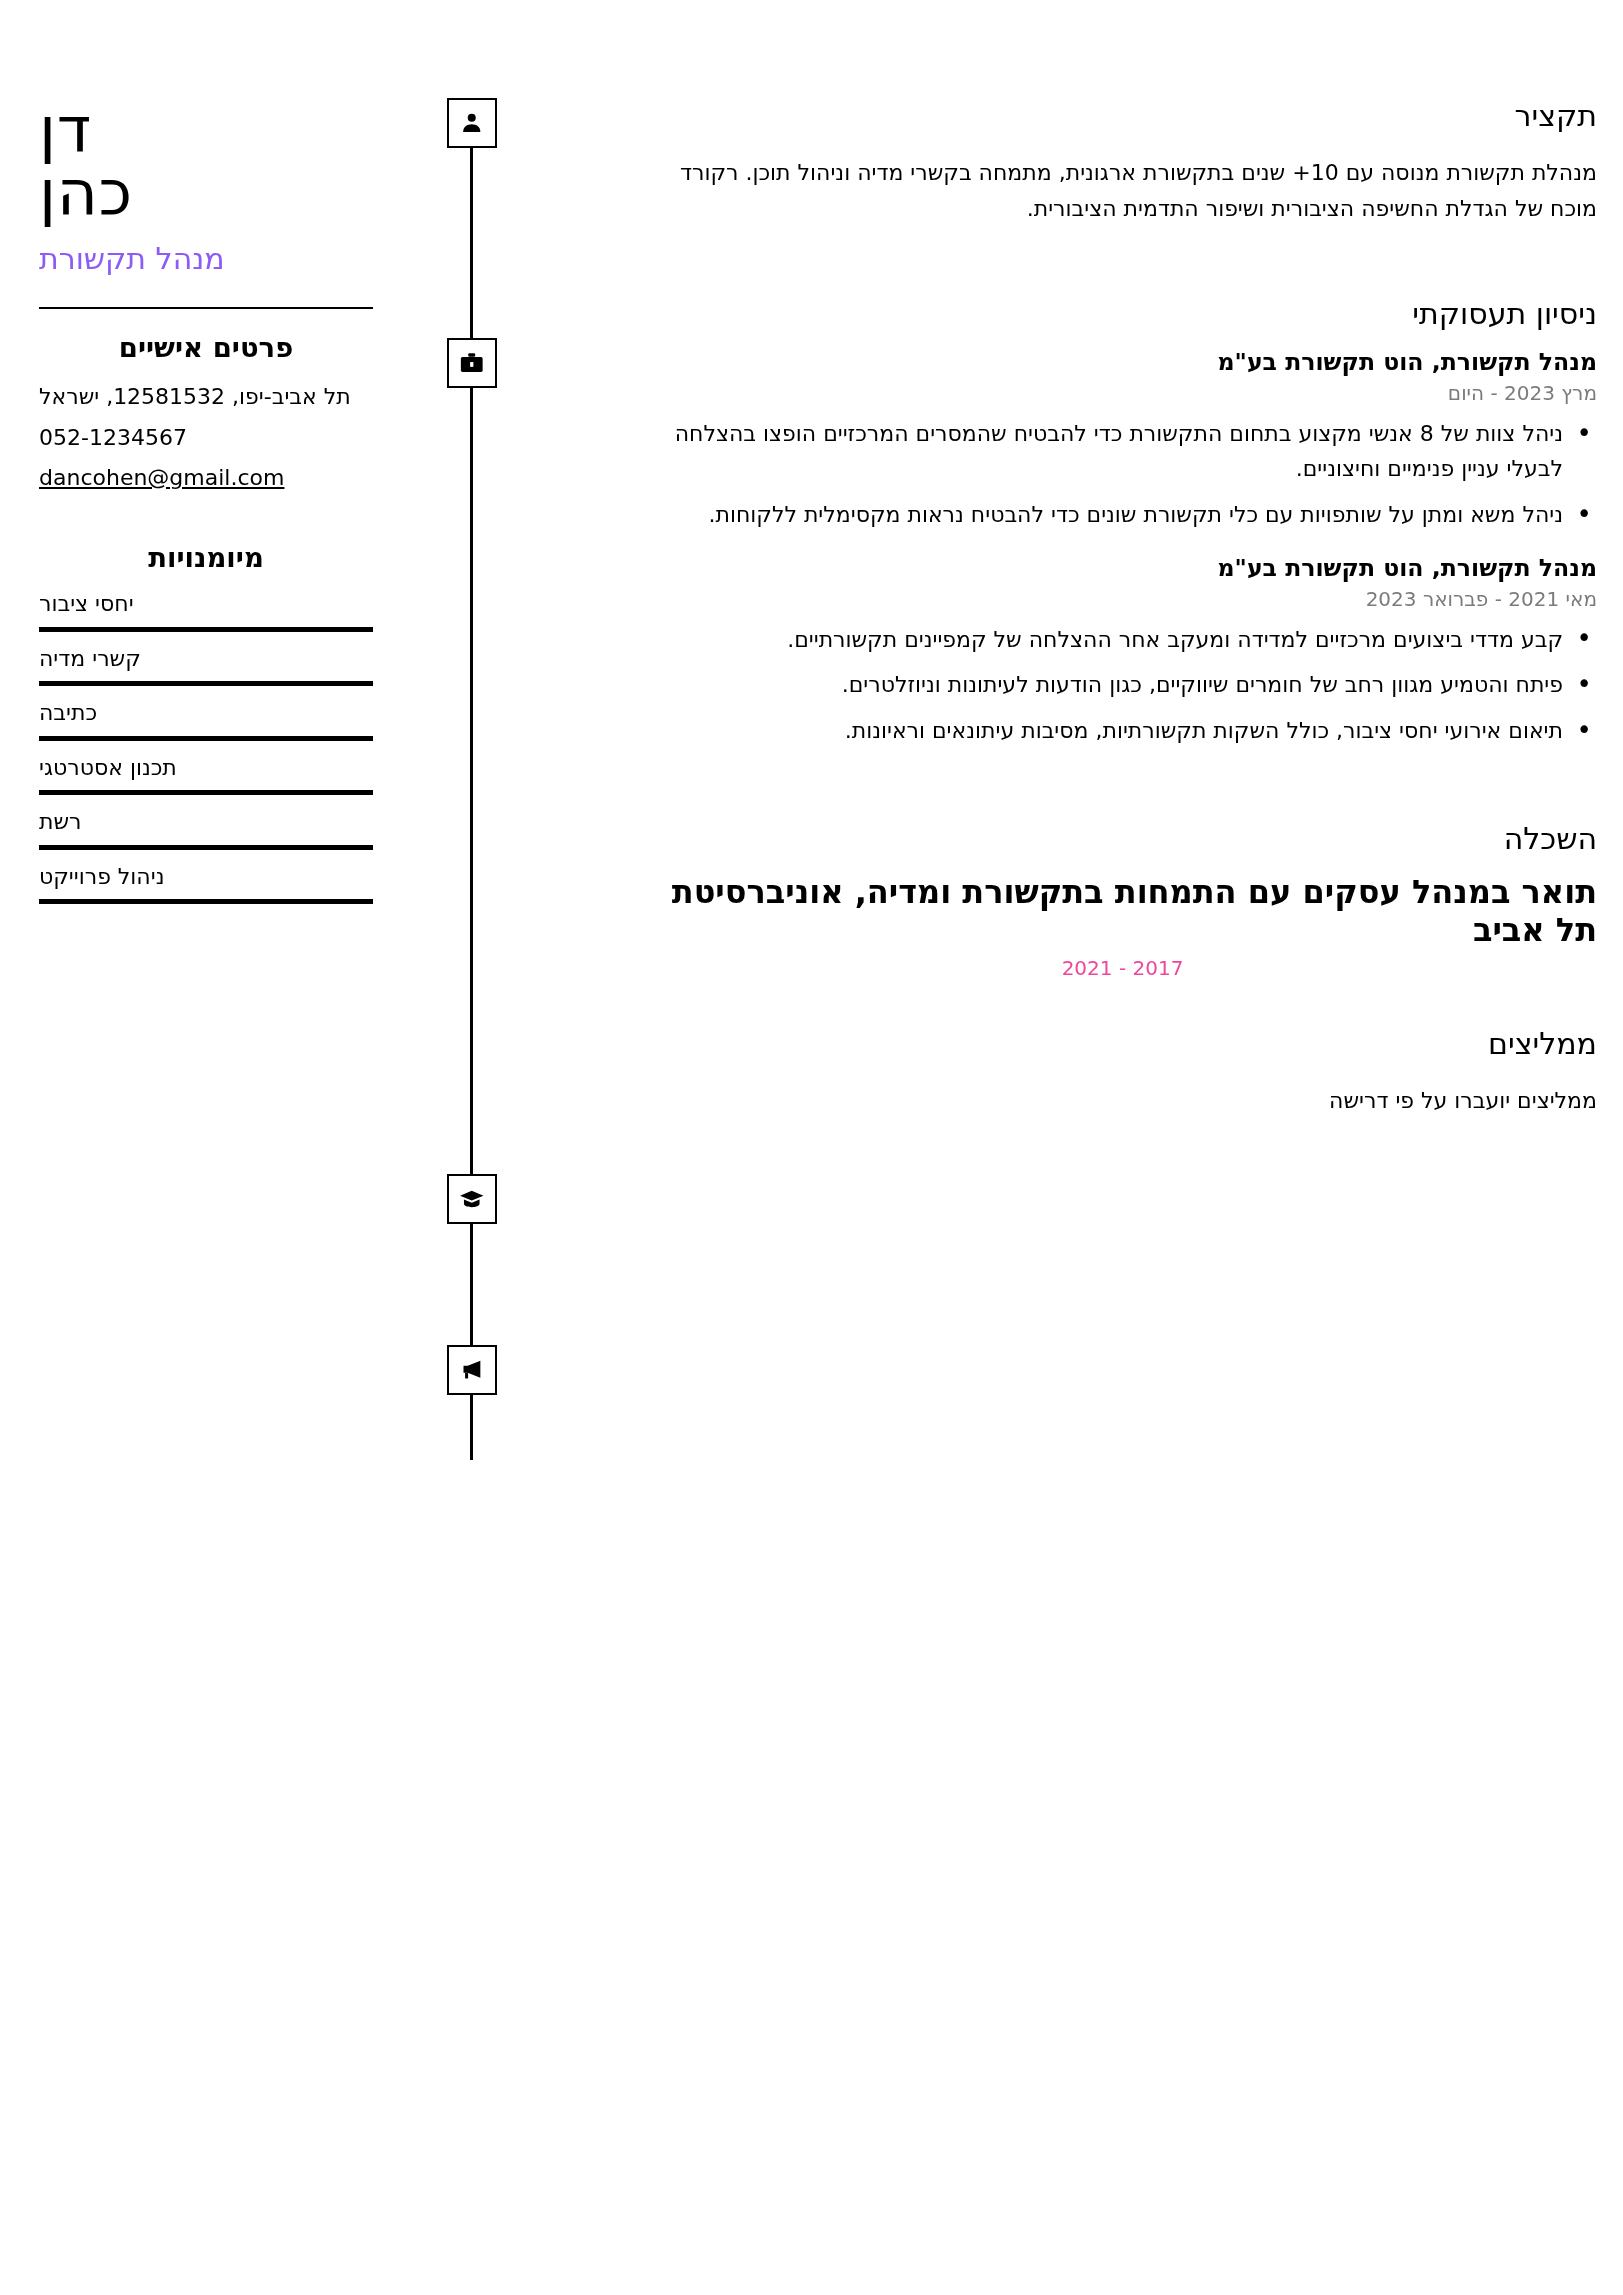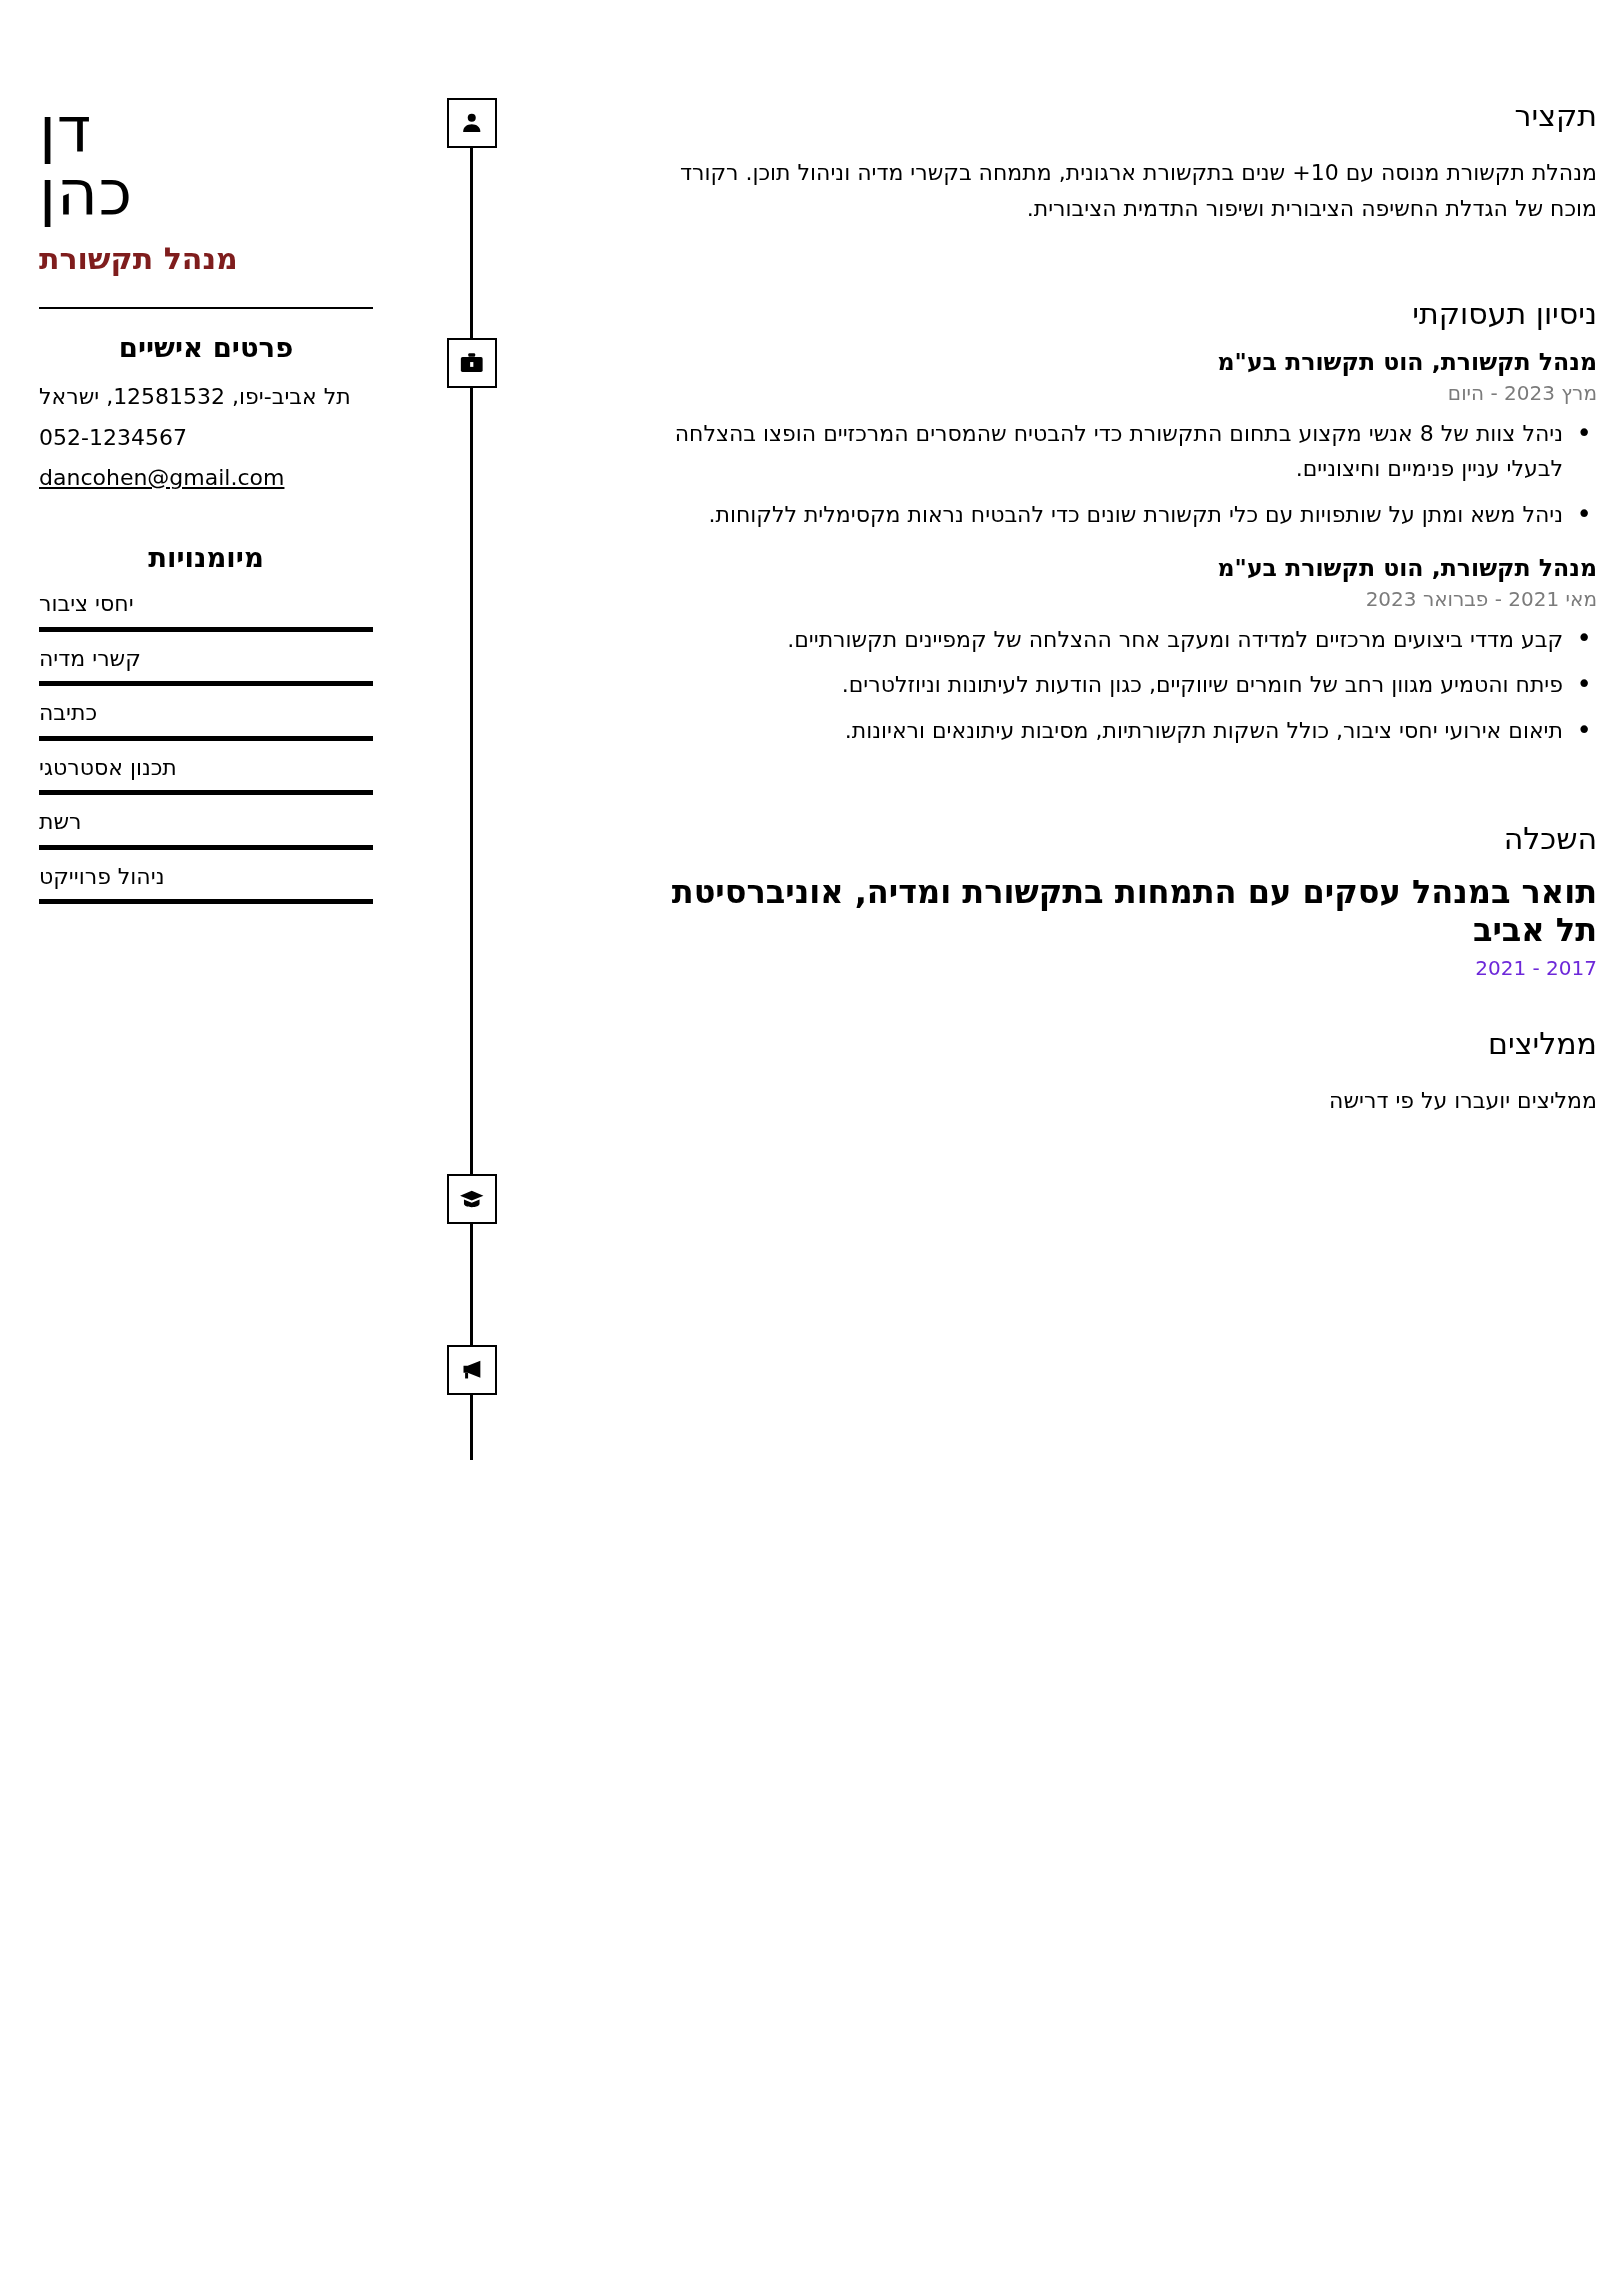--- a/index.html
+++ b/index.html
@@ -42,24 +42,24 @@
   }
   .name-line {
     font-size: 63px;
     font-weight: 400;
     line-height: 1.0;
     letter-spacing: 0.7px;
     text-align: left;
   }
   .job-title {
     font-size: 30px;
-    font-weight: 700;
+    font-weight: 400;
     margin-top: 17px;
     text-align: left;
-    color: #7f1d1d;
+    color: #8b5cf6;
   }
   .sidebar hr.rule {
     border: 0;
     border-top: 2px solid #000;
     margin: 31px 0 22px 0;
   }
   .side-heading {
     font-size: 27.5px;
     font-weight: bold;
     text-align: center;
@@ -182,22 +182,22 @@
     line-height: 1.45;
   }
   .edu-head {
     font-size: 32px;
     font-weight: bold;
     text-align: right;
     margin-bottom: 6.5px;
   }
   .edu-dates {
     font-size: 20px;
-    color: #6d28d9;
-    text-align: right;
+    color: #ec4899;
+    text-align: center;
   }
   .block-gap-1 { height: 48px; }
   .block-gap-2 { height: 51px; }
   .block-gap-3 { height: 46px; }
 </style>
 </head>
 <body>
 
 <div class="page">
   <div class="resume">

